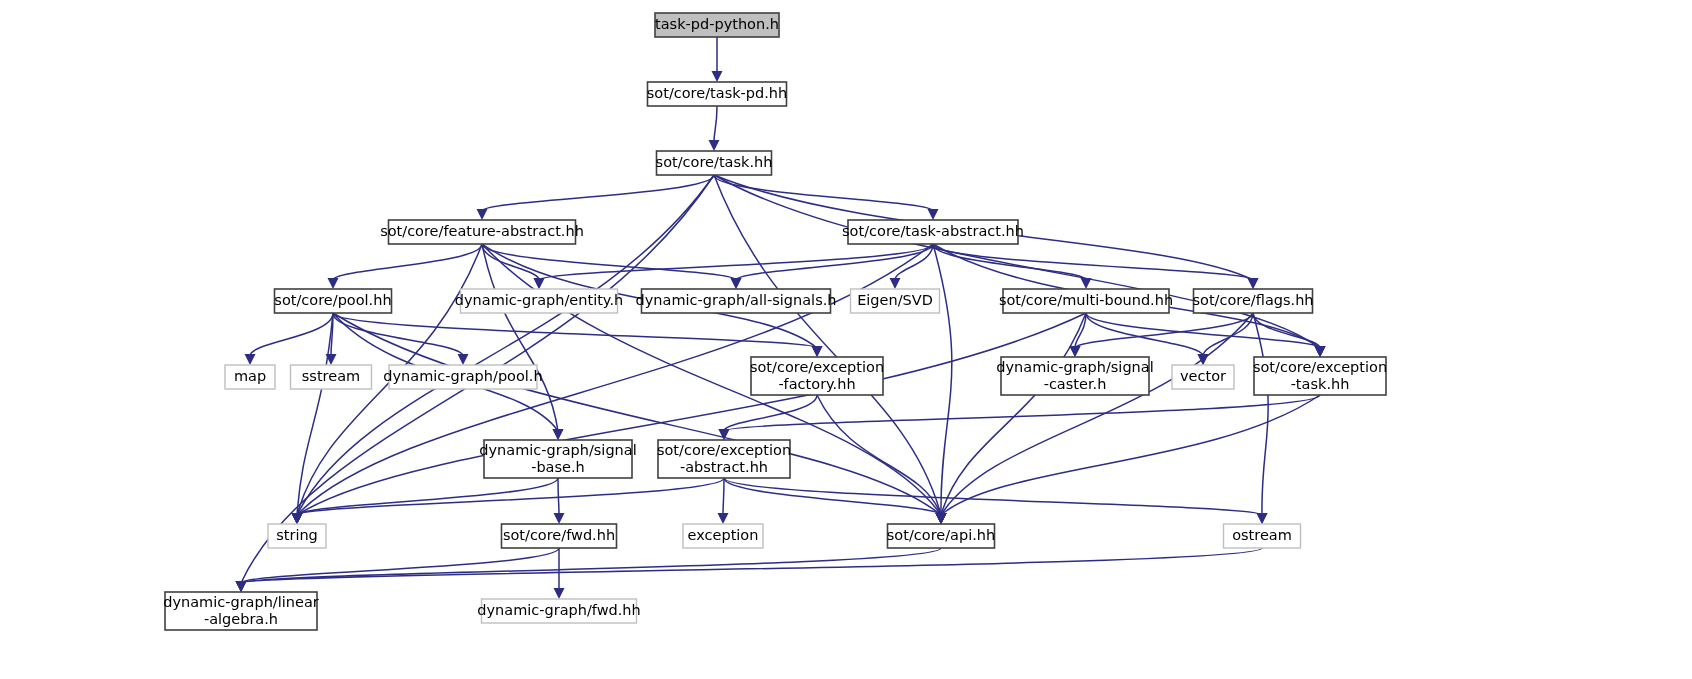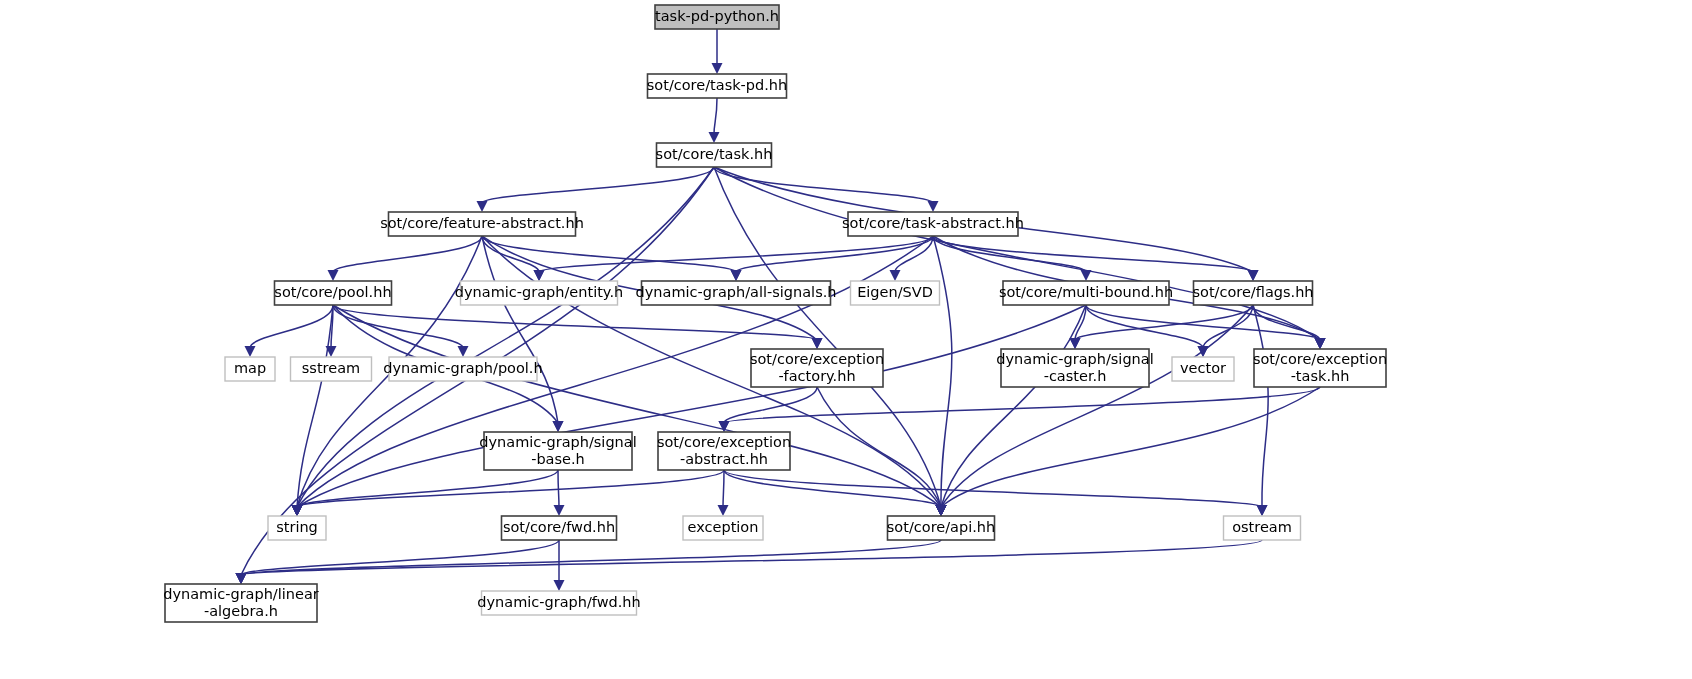--- a/index.html
+++ b/index.html
@@ -1,17 +1,17 @@
 <!DOCTYPE html>
 <html><head>
 <meta charset="utf-8">
 <style>
   html,body{margin:0;padding:0;background:#ffffff;}
   body{width:1692px;height:679px;overflow:hidden;font-family:"DejaVu Sans",sans-serif;}
-  #graph{position:relative;width:1692px;height:635px;}
+  #graph{position:relative;width:1692px;height:635px;margin-top:8px;}
   svg{position:absolute;left:0;top:0;width:1692px;height:679px;}
   .node-label{font-family:"DejaVu Sans",sans-serif;font-size:14.5px;fill:#000000;text-anchor:middle;dominant-baseline:middle;}
   .nbox{fill:#ffffff;}
   .nbox.solid{stroke:#404040;stroke-width:1.6;}
   .nbox.light{stroke:#bfbfbf;stroke-width:1.4;}
   .nbox.root{fill:#bfbfbf;stroke:#404040;stroke-width:1.6;}
   .edge{fill:none;stroke:#2d2d86;stroke-width:1.5;}
   .ahead{fill:#2d2d86;stroke:none;}
 </style>
 </head>

